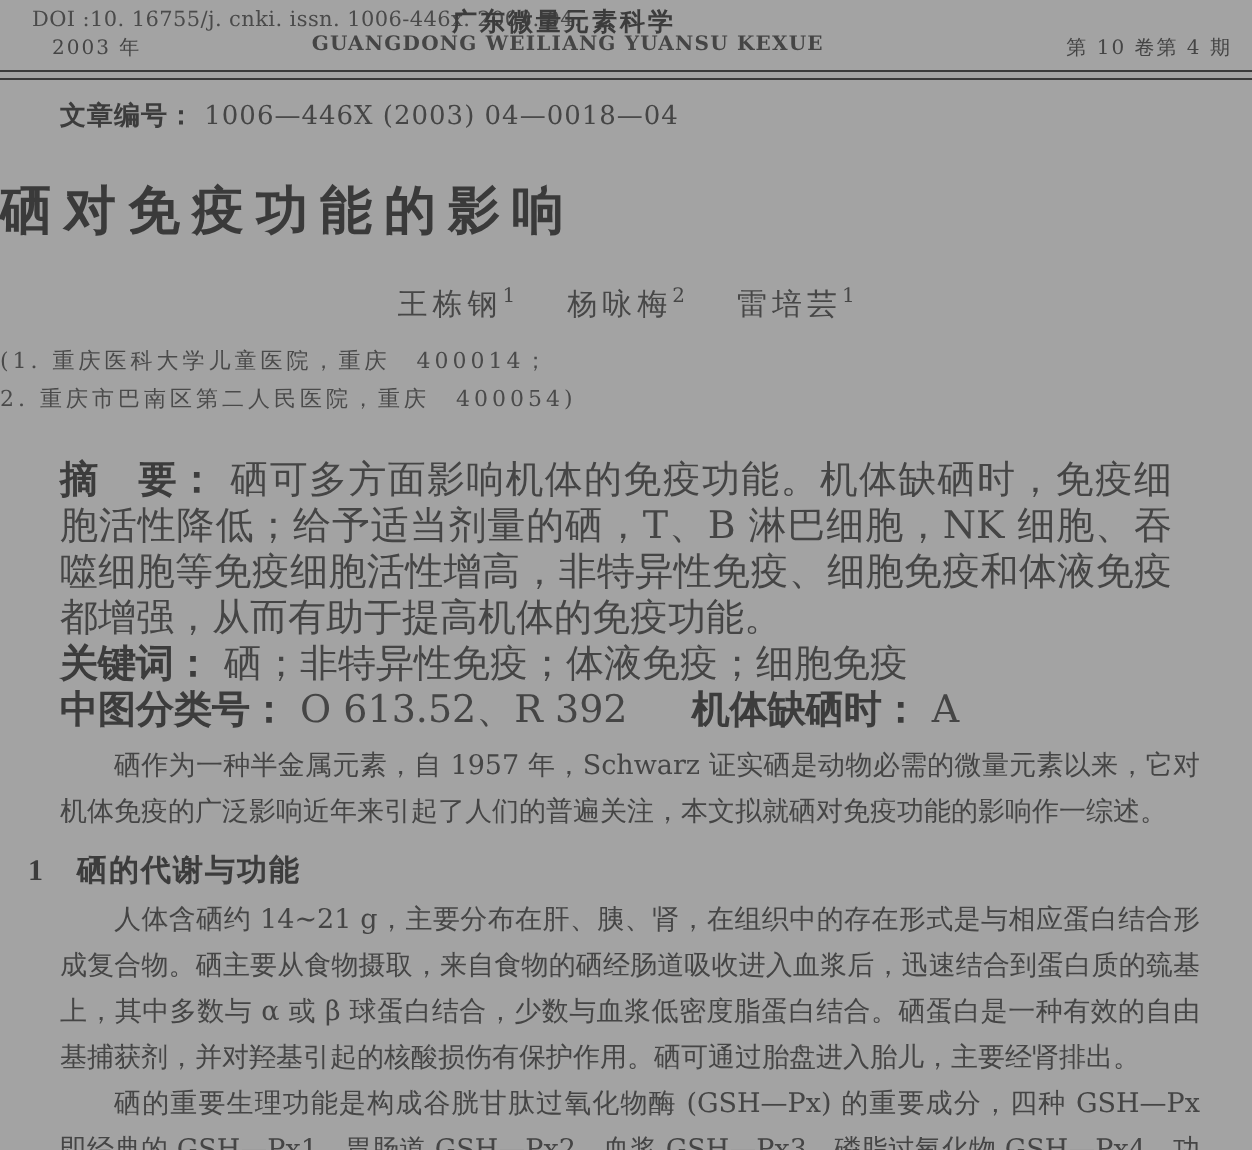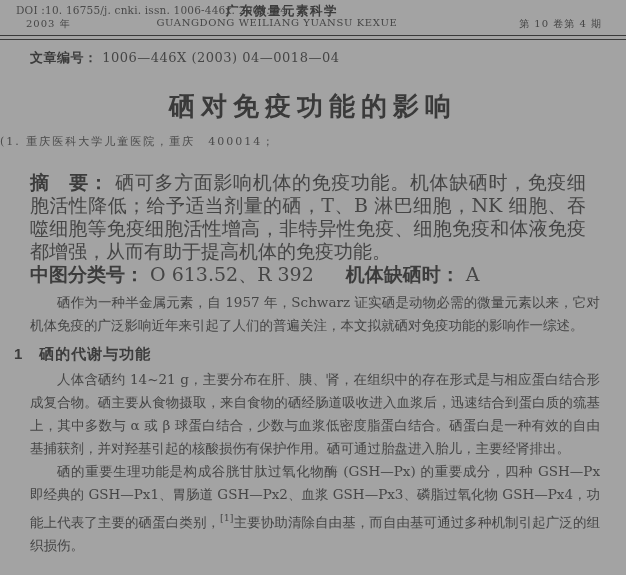--- a/index.html
+++ b/index.html
@@ -22,54 +22,54 @@
   .journal-cn{
     position:absolute;left:212px;top:0;
     font-size:12.5px;font-weight:bold;letter-spacing:1.5px;color:#3c3c3c;
     font-family:"Liberation Sans","DejaVu Sans",sans-serif;
   }
   .header-line2{
     display:flex;justify-content:space-between;align-items:flex-start;
     font-size:10px;height:15px;color:#454545;
   }
   .header-year{margin-left:12px;letter-spacing:1px;}
-  .header-pinyin{letter-spacing:0.6px;transform:translateX(-18px);}
-  .header-issue{margin-right:14px;letter-spacing:1px;}
+  .header-pinyin{letter-spacing:0.6px;transform:translateX(-18px);font-weight:bold;}
+  .header-issue{letter-spacing:1px;}
   .double-rule{
     margin-top:3px;height:3px;
     border-top:1.5px solid #3a3a3a;
     border-bottom:1.5px solid #3a3a3a;
   }
   
   .article-id{margin:9px 0 0 30px;font-size:13px;letter-spacing:0.5px;height:16px;}
   .bold-label{
     font-weight:bold;color:#3c3c3c;
     font-family:"Liberation Sans","DejaVu Sans",sans-serif;
   }
   .title{
-    margin:24px 0 0 0;text-align:center;
+    margin:24px 0 0 0;text-align:left;
     font-size:26px;line-height:34px;font-weight:600;
     letter-spacing:6px;color:#3a3a3a;
   }
   .authors{margin-top:16px;text-align:center;font-size:15px;line-height:20px;letter-spacing:2.5px;color:#474747;}
   .author{white-space:nowrap;}
   .author + .author{margin-left:26px;}
   .author sup{font-size:10px;letter-spacing:0;}
   .affiliations{margin-top:9px;text-align:left;font-size:11px;line-height:19px;letter-spacing:2px;color:#4a4a4a;}
   
   .abstract-block{margin:20px 40px 0 30px;font-size:19px;line-height:23px;text-align:justify;}
   .clc-line .second-label{margin-left:26px;}
   
   .body-text{margin:5px 26px 0 30px;font-size:13.5px;line-height:23px;text-align:justify;}
   .body-text p{margin:0;}
   .indent{text-indent:2em;}
   .section-heading{
     margin:8px 0 3px 14px;
     font-size:15px;font-weight:bold;letter-spacing:1px;color:#3c3c3c;height:18px;
-    font-family:Liberation Sans, sans-serif;
+    font-family:Liberation Serif, serif;
   }
   .citation{font-size:9.5px;}
 </style>
 </head>
 <body>
 
 <div class="page">
 
   <div class="header">
     <div class="header-line1">
@@ -85,29 +85,37 @@
 
   <div class="double-rule"></div>
 
   <div class="article-id">
     <span class="bold-label">文章编号：</span>
     <span>1006—446X (2003) 04—0018—04</span>
   </div>
 
   <h1 class="title">硒对免疫功能的影响</h1>
 
+  <div class="authors">
+    <span class="author"><span>王栋钢</span><sup>1</sup></span><span class="author"><span>杨咏梅</span><sup>2</sup></span><span class="author"><span>雷培芸</span><sup>1</sup></span>
+  </div>
 
   <div class="affiliations">
     <div>(1. 重庆医科大学儿童医院，重庆　400014；</div>
+    <div>2. 重庆市巴南区第二人民医院，重庆　400054)</div>
   </div>
 
   <div class="abstract-block">
     <div>
       <span class="bold-label">摘　要：</span>
       <span>硒可多方面影响机体的免疫功能。机体缺硒时，免疫细胞活性降低；给予适当剂量的硒，T、B 淋巴细胞，NK 细胞、吞噬细胞等免疫细胞活性增高，非特异性免疫、细胞免疫和体液免疫都增强，从而有助于提高机体的免疫功能。</span>
+    </div>
+    <div>
+      <span class="bold-label">关键词：</span>
+      <span>硒；非特异性免疫；体液免疫；细胞免疫</span>
     </div>
     <div class="clc-line">
       <span class="bold-label">中图分类号：</span>
       <span>O 613.52、R 392</span>
       <span class="bold-label second-label">机体缺硒时：</span>
       <span>A</span>
     </div>
   </div>
 
   <div class="body-text">

